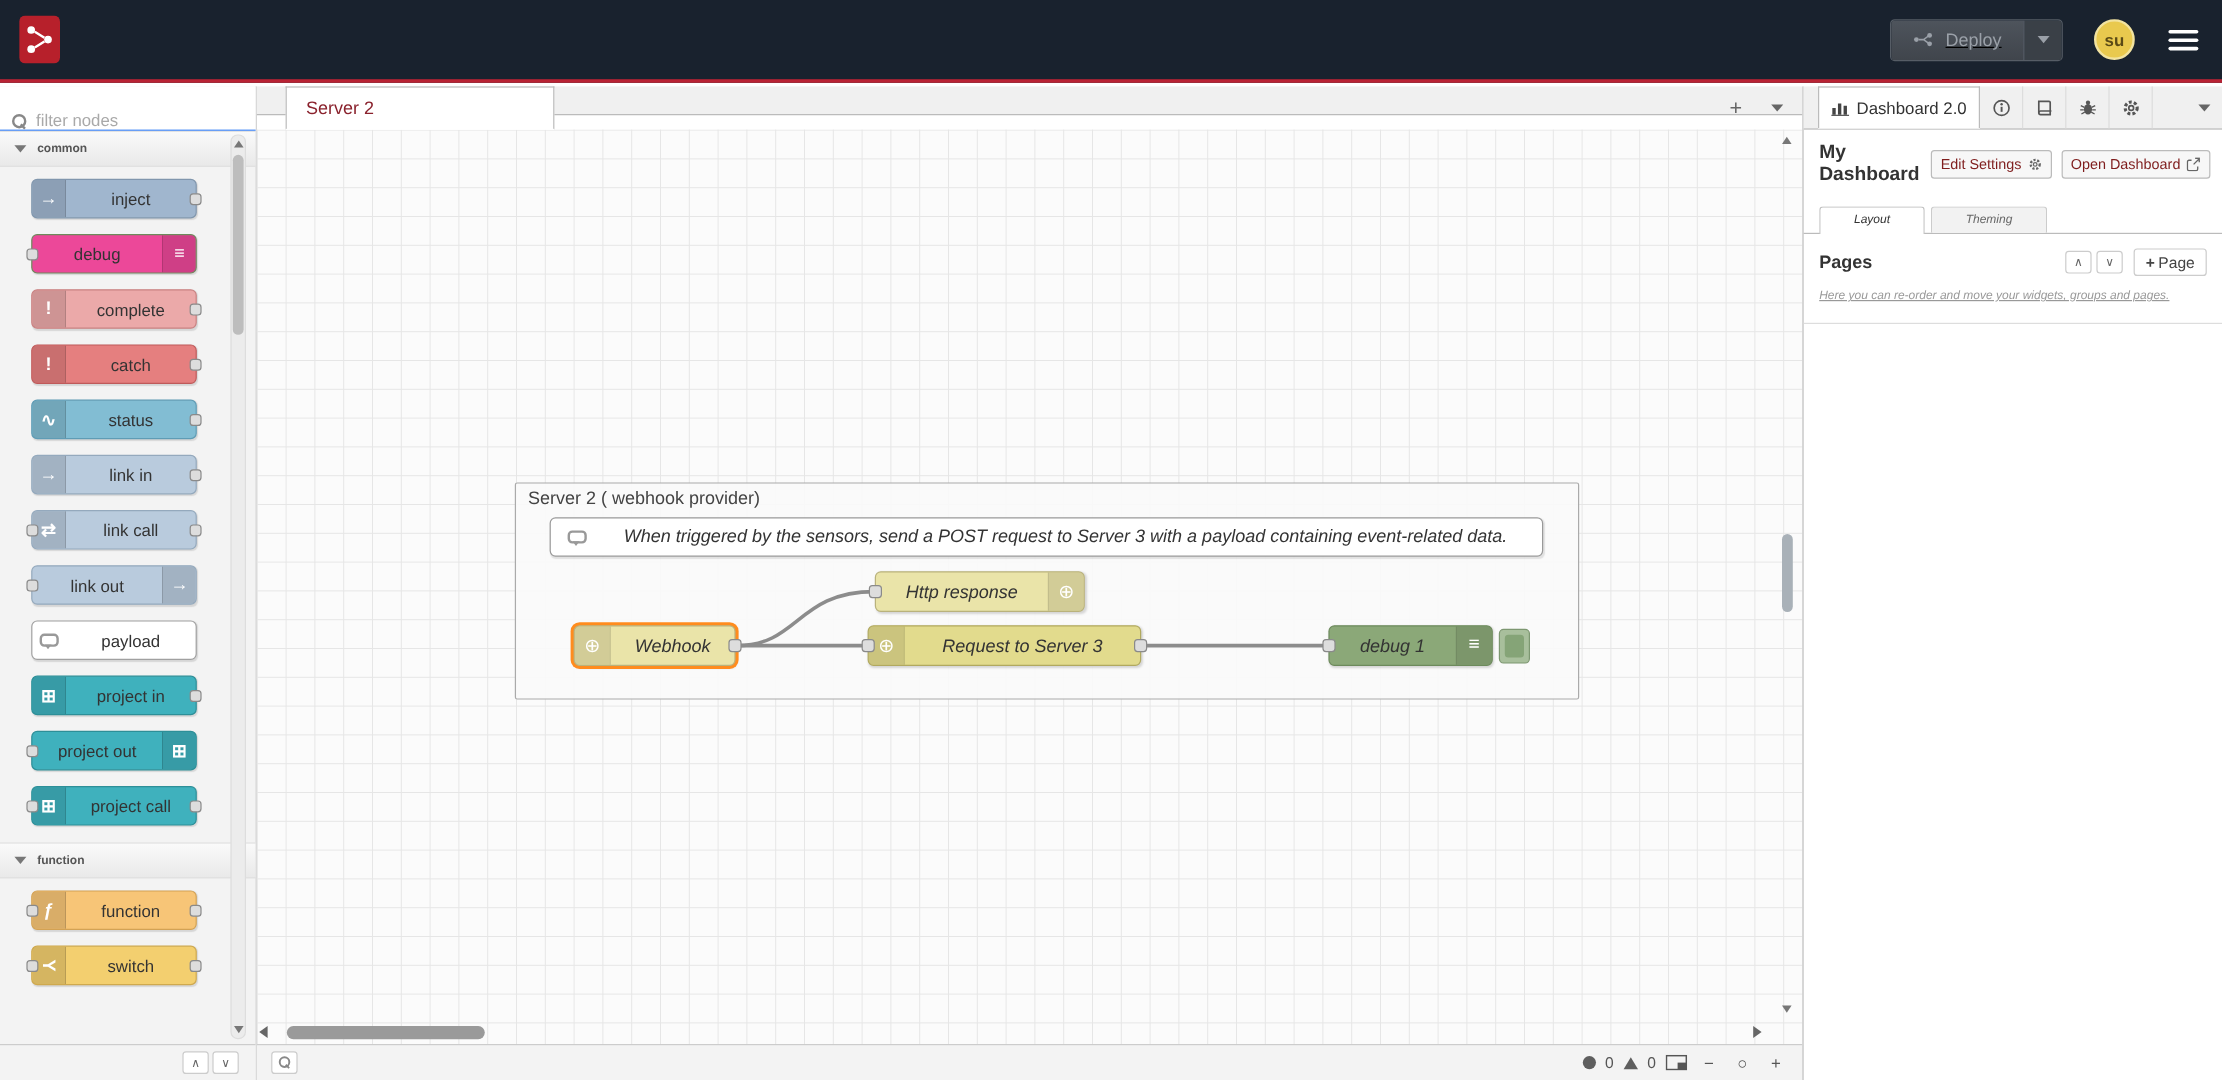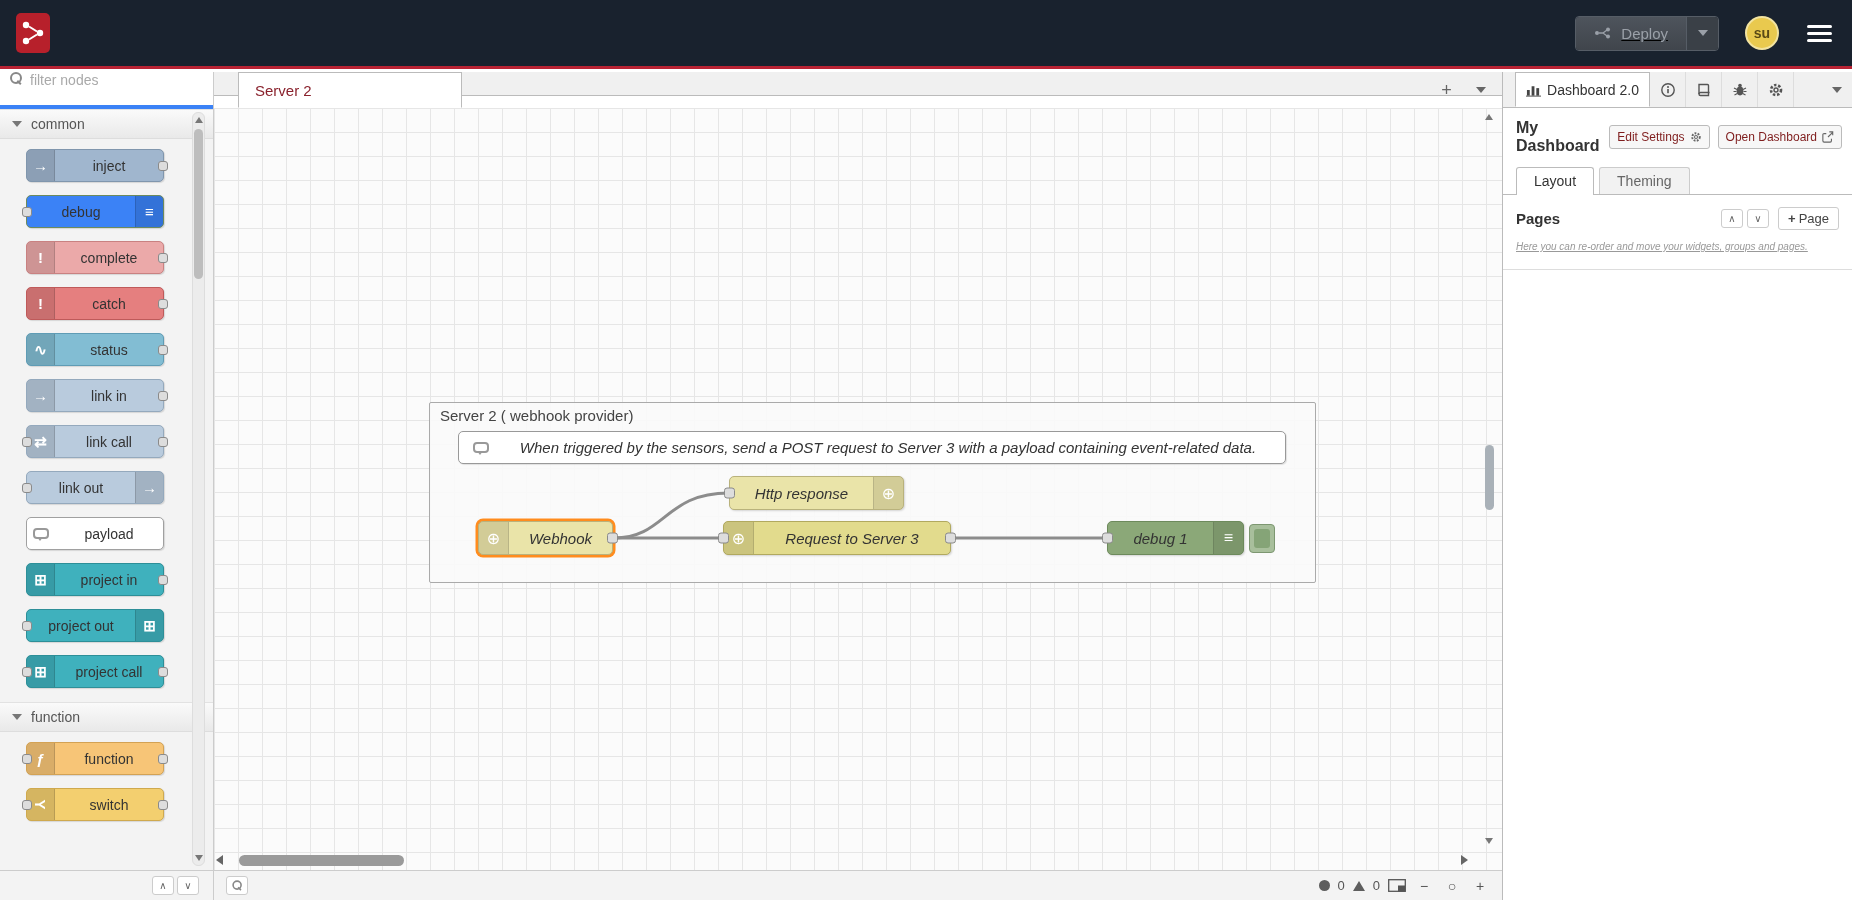--- a/index.html
+++ b/index.html
@@ -16,50 +16,50 @@
                  display:flex; align-items:center; gap:9px; padding:0 18px; cursor:default; }
   .deploy-caret { width:32px; background:#3a4047; border-left:1px solid #565d66; display:flex; align-items:center; justify-content:center; }
   .caret-down { width:0; height:0; border-left:5px solid transparent; border-right:5px solid transparent; border-top:6px solid #9aa0a8; }
   .avatar { width:34px; height:34px; border-radius:50%; background:#e9c94e; color:#5a4a16; font-weight:bold;
             font-size:14px; display:flex; align-items:center; justify-content:center; margin-left:26px; border:2px solid #f2e3a0; }
   .hamburger { margin-left:28px; display:flex; flex-direction:column; gap:4px; cursor:pointer; }
   .hamburger span { display:block; width:25px; height:3px; background:#fff; border-radius:2px; }
 
   
   .palette { position:absolute; top:72px; left:0; bottom:0; width:214px; background:#f3f3f3; border-right:1px solid #ccc; }
-  .pal-search { height:37px; background:#fff; border-bottom:4px solid #3b82f6; display:flex; align-items:flex-start; gap:7px; padding:0 10px; }
+  .pal-search { height:37px; background:#fff; border-bottom:1px solid #3b82f6; display:flex; align-items:flex-end; gap:7px; padding:0 10px; }
   .mag { position:relative; width:13px; height:13px; flex:0 0 auto; }
   .mag::before { content:""; position:absolute; left:0; top:0; width:8px; height:8px; border:2px solid #888; border-radius:50%; }
   .mag::after { content:""; position:absolute; left:8px; top:8px; width:5px; height:2px; background:#888; transform:rotate(45deg); transform-origin:0 0; }
   .pal-search input { border:none; outline:none; font-size:14px; color:#555; width:140px; background:transparent; }
   .pal-search input::placeholder { color:#a9a9a9; }
   .pal-scroll { position:absolute; top:37px; bottom:30px; left:0; right:0; overflow:hidden; }
   .pcat { height:30px; display:flex; align-items:center; gap:9px; padding-left:12px;
           background:linear-gradient(#fafafa,#e9e9e9); border-top:1px solid #e2e2e2; border-bottom:1px solid #ddd;
-          font-weight:normal; color:#555; font-size:14px; }
+          font-weight:bold; color:#555; font-size:10px; }
   .cat-chev { width:0; height:0; border-left:5px solid transparent; border-right:5px solid transparent; border-top:6px solid #777; }
   .pal-nodes { padding:10px 0 14px 26px; display:flex; flex-direction:column; gap:13px; }
   .pnode { position:relative; width:138px; height:33px; border-radius:5px; border:1px solid rgba(0,0,0,0.28);
            display:flex; align-items:stretch; font-size:14px; color:#333; cursor:grab;
            box-shadow:1px 1px 1px rgba(0,0,0,0.12); background:#ddd; }
   .pnode .plabel { flex:1; display:flex; align-items:center; justify-content:center; white-space:nowrap; }
   .pstrip { width:28px; background:rgba(0,0,0,0.12); display:flex; align-items:center; justify-content:center;
             color:#fff; font-size:15px; font-weight:bold; }
   .pstrip.sl { border-right:1px solid rgba(0,0,0,0.14); border-radius:4px 0 0 4px; }
   .pstrip.sr { border-left:1px solid rgba(0,0,0,0.14); border-radius:0 4px 4px 0; }
   .pstrip.clear { background:transparent; border-color:transparent; }
   .pport { position:absolute; top:50%; transform:translateY(-50%); width:10px; height:10px;
            background:#ddd; border:1px solid #8a8a8a; border-radius:3px; }
   .pport.pl { left:-5px; } .pport.pr { right:-5px; }
   .rot { display:inline-block; transform:rotate(90deg); }
   .bubble { width:16px; height:11px; border:2px solid #999; border-radius:4px; position:relative; background:#fff; }
   .bubble::after { content:""; position:absolute; left:2px; bottom:-7px; border:3px solid transparent; border-top:4px solid #999; }
 
   .c-inject  { background:#a0b6ce; border-color:#8096ad; }
-  .c-debug   { background:#3b82f6; border-color:#6d8a5c; }
+  .c-debug   { background:#ec4899; border-color:#6d8a5c; }
   .c-complete{ background:#eba9a9; border-color:#c98181; }
   .c-catch   { background:#e57f7f; border-color:#bf5a5a; }
   .c-status  { background:#82bdd3; border-color:#5f9cb5; }
   .c-link    { background:#b9cbdd; border-color:#94a9bd; }
   .c-comment { background:#ffffff; border-color:#a0a0a0; }
   .c-project { background:#3fb1bd; border-color:#2d8f98; }
   .c-function{ background:#f7c577; border-color:#d3a254; }
   .c-switch  { background:#f3cf6f; border-color:#cfa94e; }
 
   .pal-sb { position:absolute; top:40px; bottom:34px; right:8px; width:13px; background:#ececec; border:1px solid #ddd; border-radius:6px; }
@@ -133,22 +133,22 @@
   .sb-tab-active { margin-left:12px; width:135px; background:#fff; border:1px solid #bbb; border-bottom:1px solid #fff;
                    display:flex; align-items:center; justify-content:center; gap:6px; font-size:14px; color:#333; z-index:2; }
   .sb-icon-btn { width:36px; display:flex; align-items:center; justify-content:center; border-right:1px solid #ddd; cursor:pointer; }
   .sb-icon-btn:first-of-type { border-left:1px solid #ddd; }
   .sb-caret { margin-left:auto; width:30px; display:flex; align-items:center; justify-content:center; cursor:pointer; }
   .sb-row1 { display:flex; align-items:center; padding:11px 10px 9px 13px; gap:8px; }
   .sb-title { font-size:16px; font-weight:bold; color:#333; flex:1; }
   .sb-btn { display:flex; align-items:center; gap:5px; font-size:12px; color:#7f1d1d; background:#f7f7f7;
             border:1px solid #bbb; border-radius:3px; padding:4px 7px; cursor:pointer; white-space:nowrap; }
   .sb-tabs2 { display:flex; align-items:flex-end; gap:5px; padding-left:13px; border-bottom:1px solid #bbb; height:31px; }
-  .tab2 { padding:5px 17px; font-size:14px; border:1px solid #ccc; border-bottom:none; border-radius:3px 3px 0 0;
-          background:#f2f2f2; color:#666; cursor:pointer; }
+  .tab2 { padding:5px 28px; font-size:10px; border:1px solid #ccc; border-bottom:none; border-radius:3px 3px 0 0;
+          background:#f2f2f2; color:#666; cursor:pointer;font-style:italic; }
   .tab2.active { background:#fff; border-color:#bbb; color:#333; position:relative; top:1px; padding-bottom:6px; }
   .sb-pages-row { display:flex; align-items:center; padding:12px 13px 6px 13px; gap:4px; }
   .sb-pages-title { font-size:15px; font-weight:bold; color:#333; flex:1; }
   .page-btn { display:flex; align-items:center; gap:3px; font-size:13px; color:#444; background:#fff;
               border:1px solid #ccc; border-radius:3px; padding:3px 9px; margin-left:5px; cursor:pointer; }
   .page-btn b { font-size:13px; }
   .sb-help { padding:4px 15px 0 13px; font-size:10px; font-style:italic; color:#999; line-height:1.35;text-decoration:underline; }
   .sb-divider { margin-top:15px; border-top:1px solid #ddd; }
   svg.ico { display:block; }
 </style>

